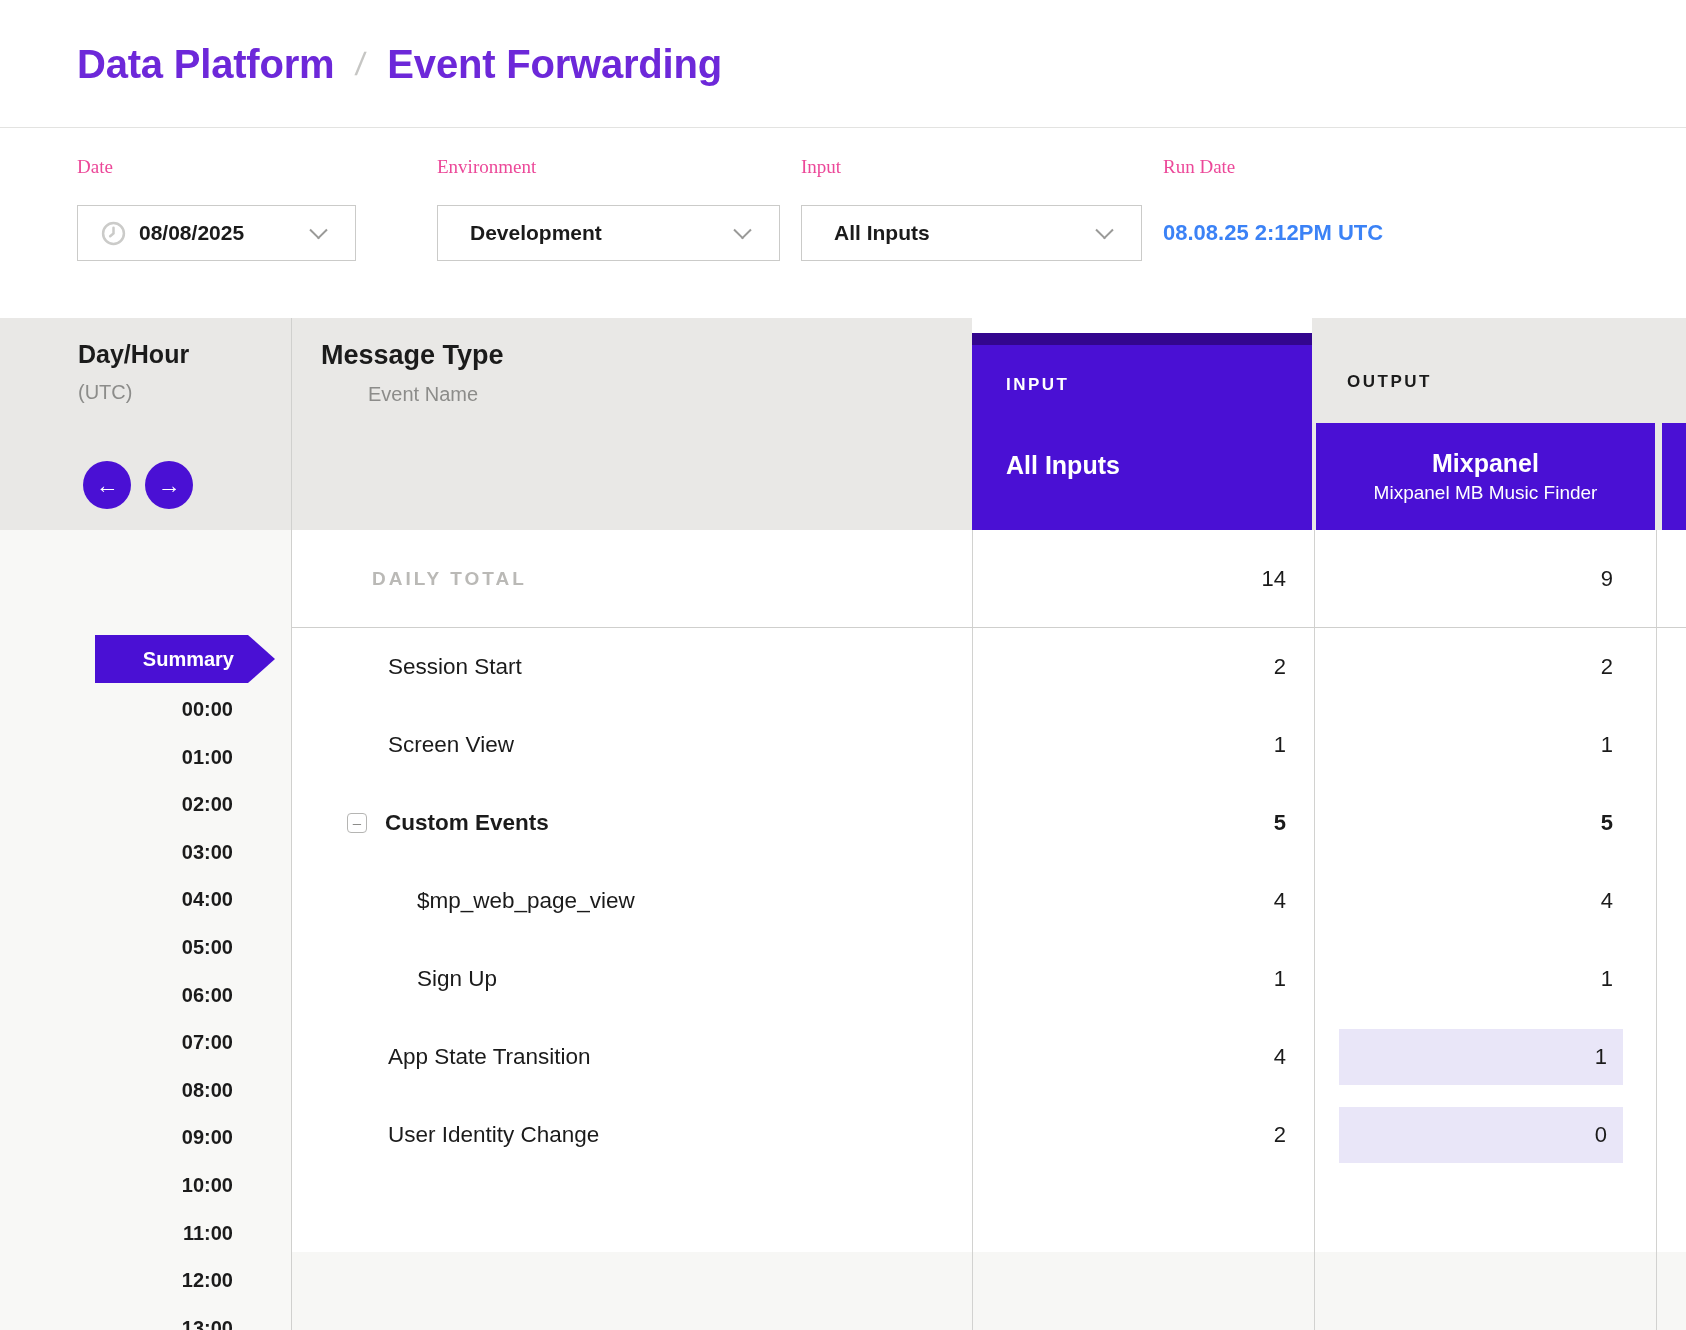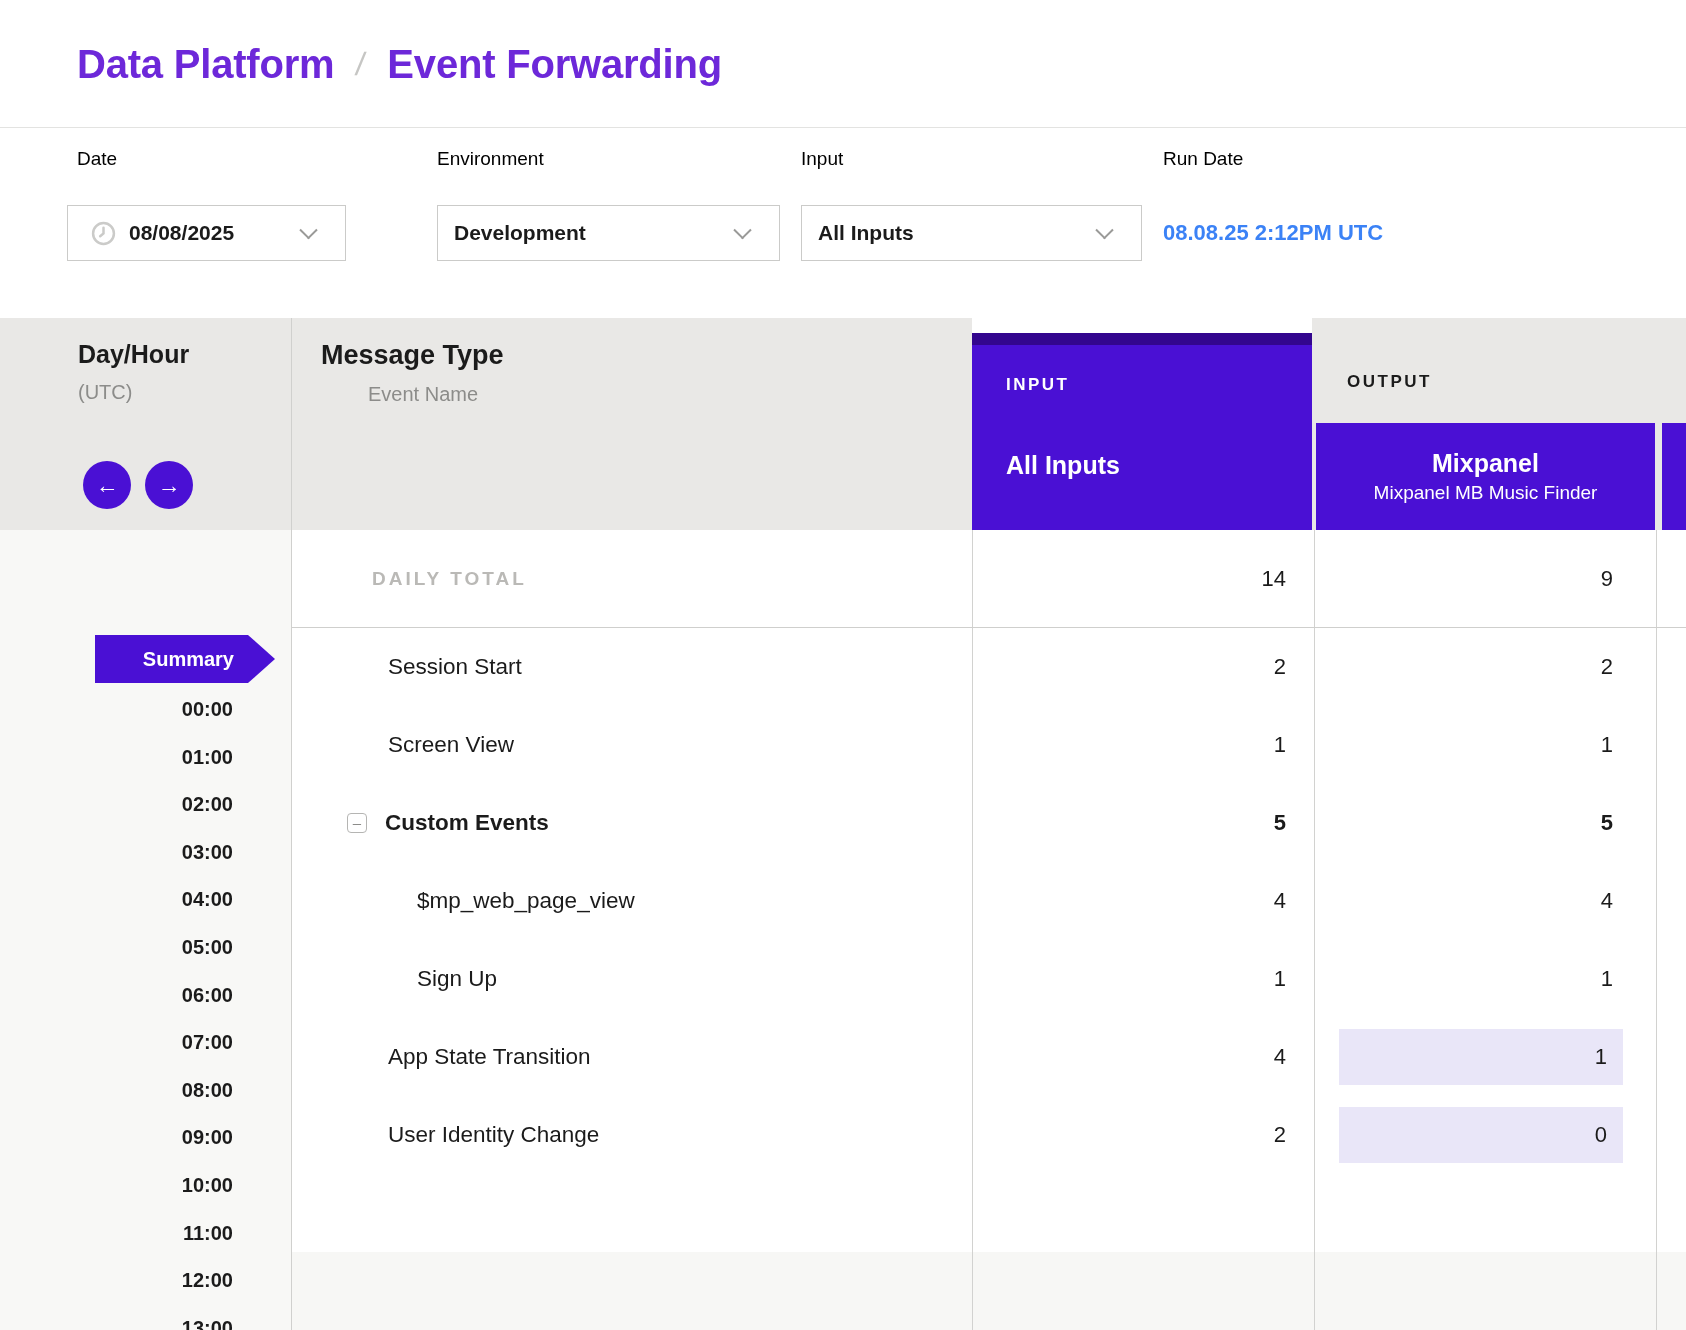--- a/index.html
+++ b/index.html
@@ -11,31 +11,31 @@
   .edge-line { position:absolute; left:5px; top:0; width:1px; height:1330px; background:#dededc; }
 
   
   .topbar { position:absolute; left:0; top:0; width:1686px; height:128px; background:#fff; border-bottom:1px solid #e3e3e1; }
   .breadcrumb { position:absolute; left:77px; top:0; height:128px; display:flex; align-items:center; gap:22px; }
   .crumb { font-size:40px; font-weight:700; letter-spacing:-0.2px; color:#6d28d9; cursor:pointer; }
   .crumb-sep { font-size:32px; font-weight:300; color:#c6c6c4; transform:skewX(-8deg); }
 
   
   .filterbar { position:absolute; left:0; top:128px; width:1686px; height:190px; background:#fff; }
-  .f-label { position:absolute; top:20px; font-size:19px; color:#000000; }
+  .f-label { position:absolute; top:28px; font-size:19px; color:#ec4899;font-family:Liberation Serif, serif; }
   .select-box {
     position:absolute; top:77px; height:56px; background:#fff; border:1px solid #cbcbc9;
     display:flex; align-items:center; cursor:pointer;
   }
   .select-box .value { font-size:21px; font-weight:700; color:#1b1b1b; }
   .chev { position:absolute; right:30px; top:50%; width:13px; height:13px;
     border-right:2.5px solid #9a9a98; border-bottom:2.5px solid #9a9a98;
     transform:translateY(-72%) rotate(45deg); }
   .clock { width:25px; height:25px; margin-left:23px; margin-right:13px; flex:none; }
-  .pad-left { padding-left:16px; }
+  .pad-left { padding-left:32px; }
   .run-value { position:absolute; top:77px; height:56px; display:flex; align-items:center;
     font-size:22px; font-weight:700; color:#3b82f6; }
 
   
   .band { position:absolute; left:0; top:318px; width:1686px; height:212px; background:#e9e8e6; }
   .dh-title { position:absolute; left:78px; top:340px; font-size:25px; font-weight:700; }
   .dh-sub   { position:absolute; left:78px; top:381px; font-size:20px; color:#8c8c8a; }
   .nav-circle { position:absolute; top:461px; width:48px; height:48px; border-radius:50%;
     background:var(--accent); color:#fff; display:flex; align-items:center; justify-content:center;
     font-size:23px; cursor:pointer; }
@@ -112,21 +112,21 @@
       <span class="crumb">Event Forwarding</span>
     </div>
   </div>
 
   <div class="filterbar">
     <span class="f-label" style="left:77px">Date</span>
     <span class="f-label" style="left:437px">Environment</span>
     <span class="f-label" style="left:801px">Input</span>
     <span class="f-label" style="left:1163px">Run Date</span>
 
-    <div class="select-box" style="left:67px; width:279px">
+    <div class="select-box" style="left:77px; width:279px">
       <svg class="clock" viewBox="0 0 24 24">
         <circle cx="12" cy="12" r="10" fill="none" stroke="#cbcbc9" stroke-width="2.4"></circle>
         <path d="M12 6.5 V12 L8.8 14.6" fill="none" stroke="#cbcbc9" stroke-width="2.4" stroke-linecap="round"></path>
       </svg>
       <span class="value">08/08/2025</span>
       <span class="chev"></span>
     </div>
 
     <div class="select-box pad-left" style="left:437px; width:343px">
       <span class="value">Development</span>

